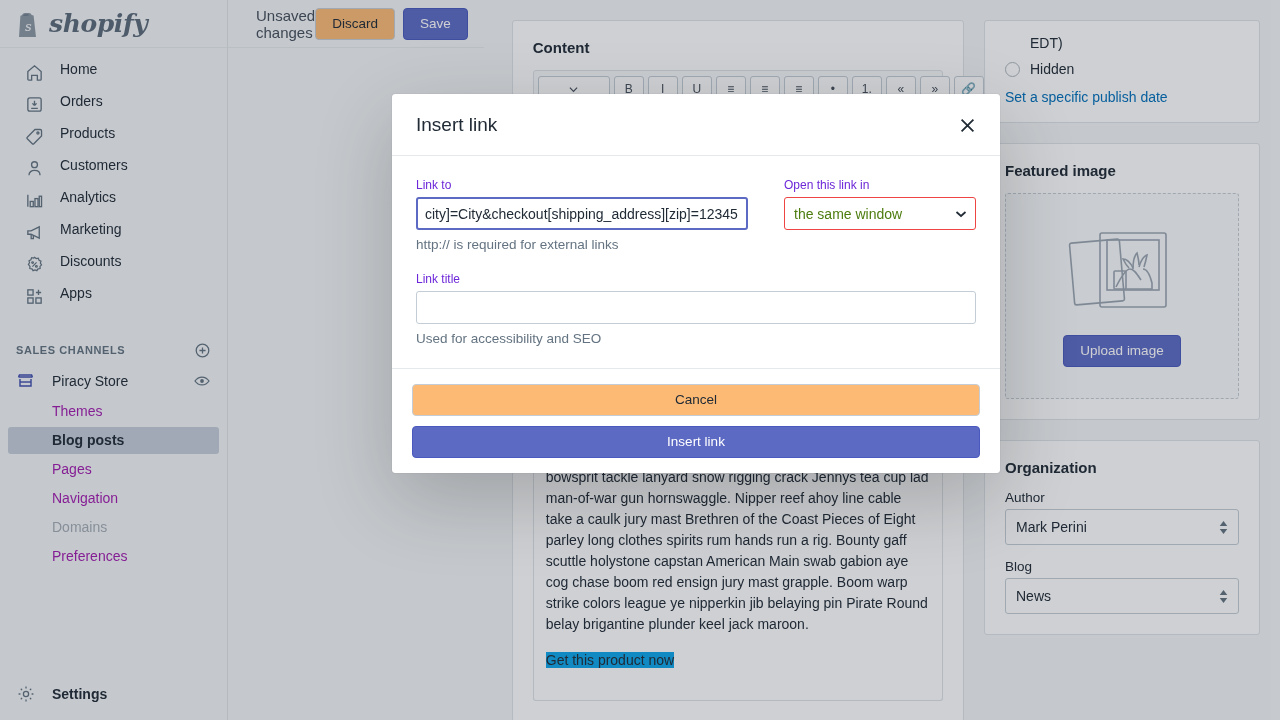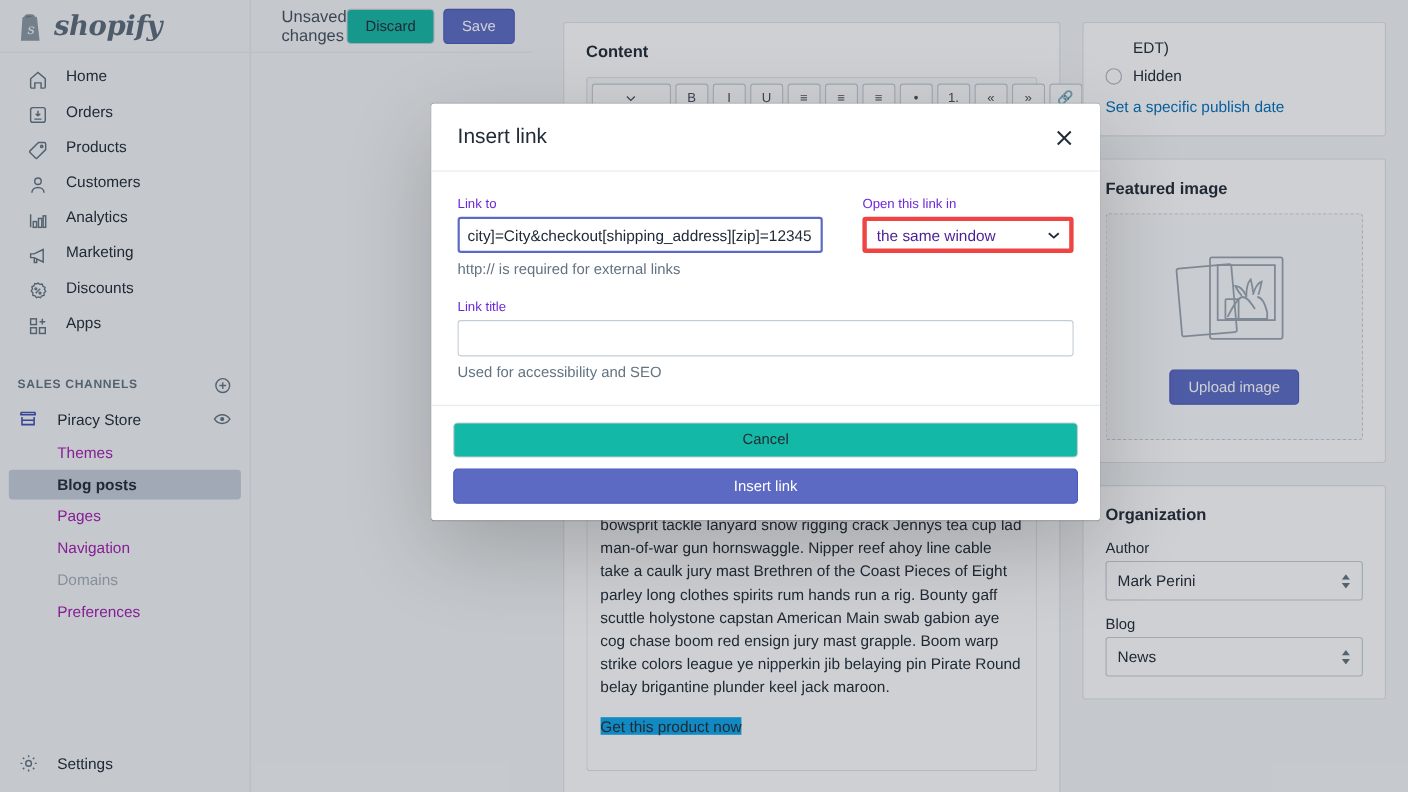--- a/index.html
+++ b/index.html
@@ -81,21 +81,21 @@
   }
   .sub-item.active { background: #c4cdd9; font-weight: 600; color: #212b36; }
   .sub-item.dim { color: #a4acb5; }
 
   .sidebar-spacer { flex: 1; }
   .settings-row {
     display: flex; align-items: center;
     height: 52px; padding: 0 16px;
   }
   .settings-row .ico { width: 20px; height: 20px; margin-right: 16px; flex:0 0 20px; color:#637381; }
-  .settings-row .lbl { font-size: 14px; color: #212b36; }
+  .settings-row .lbl { font-size: 14px; color: #212b36; font-weight: bold; }
 
   
   .main {
     flex: 1; height: 720px;
     display: flex; 
     background: #f4f6f8;
     overflow: hidden;
   }
   .topbar {
     height: 48px; flex: 0 0 48px;
@@ -105,21 +105,21 @@
     border-bottom: 1px solid #e6e9ec;
   }
   .topbar .title { font-size: 15px; color: #454f5b; flex: 1; }
   .btn {
     font-family: "Liberation Sans", sans-serif;
     font-size: 13.5px; border-radius: 4px;
     padding: 7px 16px; cursor: pointer;
     line-height: 16px;
   }
   .btn-default {
-    background: #14b8a6; border: 1px solid #c4cdd5; color: #212b36;
+    background: #fdba74; border: 1px solid #c4cdd5; color: #212b36;
   }
   .btn-primary {
     background: #5c6ac4; border: 1px solid #4959bd; color: #fff;
   }
   .topbar .btn + .btn { margin-left: 8px; }
 
   .content-area {
     flex: 1; display: flex;
     padding: 20px 20px 0 28px;
     gap: 20px;
@@ -239,25 +239,25 @@
   .m-input-plain {
     width: 100%; height: 33px;
     border: 1px solid #c4cdd5; border-radius: 3px;
     font-family: "Liberation Sans", sans-serif;
     font-size: 14px; color: #212b36;
     padding: 0 7px; outline: none; background:#fff;
   }
   .m-help { font-size: 13.5px; color: #637381; margin-top: 7px; }
   .m-select {
     width: 100%; height: 33px;
-    border: 4px solid #ef4444; border-radius: 3px;
+    border: 1px solid #ef4444; border-radius: 3px;
     background: #fff;
     display: flex; align-items: center; justify-content: space-between;
     padding: 0 8px 0 9px;
-    font-size: 14px; color: #4c1d95;
+    font-size: 14px; color: #4d7c0f;
   }
   .field-gap { margin-top: 20px; }
   .fld-full { width: 100%; }
   .modal-foot {
     border-top: 1px solid #e6e9ec;
     padding: 15px 20px;
     display: flex; justify-content: flex-end; gap: 10px; flex-direction: column;
   }
   svg { display: block; }
 </style>

